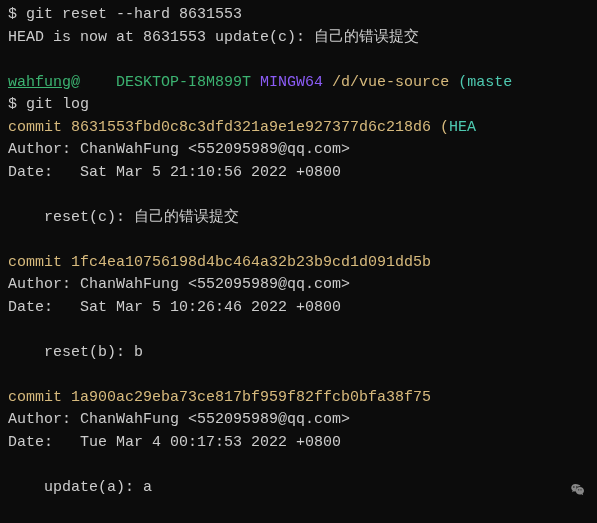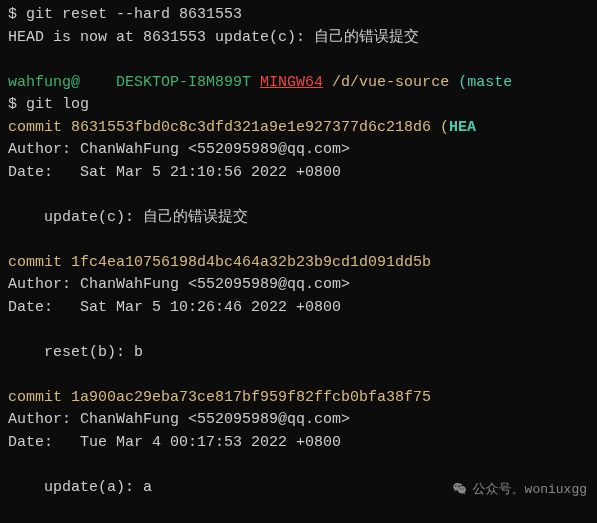--- a/index.html
+++ b/index.html
@@ -26,42 +26,42 @@
       color: #cccccc;
     }
     .cmd {
       color: #cccccc;
     }
     .output {
       color: #cccccc;
     }
     .user {
       color: #3cb371;
+      text-decoration: underline;
     }
     .host {
       color: #3cb371;
       margin-left: 36px;
     }
     .mingw {
-      color: #ef4444;
-      text-decoration: underline;
+      color: #8b5cf6;
     }
     .path {
       color: #d7ba7d;
       margin-top: 16px;
     }
     .branch {
       color: #4ec9b0;
     }
     .commit-hash {
       color: #d7ba7d;
     }
     .head-ref {
       color: #4ec9b0;
-      font-weight: bold;
+      font-weight: normal;
     }
     .paren {
       color: #d7ba7d;
     }
     .blank {
       height: 1.5em;
     }
     .watermark {
       position: absolute;
       bottom: 24px;
@@ -88,21 +88,21 @@
 <div class="line"><span class="prompt-dollar">$ </span><span class="cmd">git reset --hard 8631553</span></div>
 <div class="line output">HEAD is now at 8631553 update(c): 自己的错误提交</div>
 <div class="blank"></div>
 <div class="line"><span class="user">wahfung</span><span class="user">@</span><span class="host">DESKTOP-I8M899T</span><span> </span><span class="mingw">MINGW64</span><span> </span><span class="path">/d/vue-source</span><span> </span><span class="branch">(</span><span class="branch">maste</span></div>
 <div class="line"><span class="prompt-dollar">$ </span><span class="cmd">git log</span></div>
 
 <div class="line"><span class="commit-hash">commit </span><span class="commit-hash">8631553fbd0c8c3dfd321a9e1e927377d6c218d6</span><span class="paren"> (</span><span class="head-ref">HEA</span></div>
 <div class="line output">Author: ChanWahFung &lt;552095989@qq.com&gt;</div>
 <div class="line output">Date:   Sat Mar 5 21:10:56 2022 +0800</div>
 <div class="blank"></div>
-<div class="line output">    update(c): 自己的错误提交</div>
+<div class="line output">    reset(c): 自己的错误提交</div>
 <div class="blank"></div>
 
 <div class="line"><span class="commit-hash">commit </span><span class="commit-hash">1fc4ea10756198d4bc464a32b23b9cd1d091dd5b</span></div>
 <div class="line output">Author: ChanWahFung &lt;552095989@qq.com&gt;</div>
 <div class="line output">Date:   Sat Mar 5 10:26:46 2022 +0800</div>
 <div class="blank"></div>
 <div class="line output">    reset(b): b</div>
 <div class="blank"></div>
 
 <div class="line"><span class="commit-hash">commit </span><span class="commit-hash">1a900ac29eba73ce817bf959f82ffcb0bfa38f75</span></div>
@@ -110,14 +110,13 @@
 <div class="line output">Date:   Tue Mar 4 00:17:53 2022 +0800</div>
 <div class="blank"></div>
 <div class="line output">    update(a): a</div>
 
 <div class="watermark">
   <span class="wechat-icon">
     <svg viewBox="0 0 24 24" fill="#888">
       <path d="M8.5 4C5.46 4 3 6.24 3 9c0 1.5.73 2.84 1.88 3.77L4 15l2.5-1.25c.63.17 1.3.25 2 .25.17 0 .34 0 .5-.02A5.5 5.5 0 0 1 9 12.5C9 9.46 11.46 7 14.5 7c.34 0 .67.03 1 .09C14.84 5.24 11.9 4 8.5 4zm-2 3a1 1 0 1 1 0 2 1 1 0 0 1 0-2zm4 0a1 1 0 1 1 0 2 1 1 0 0 1 0-2zm4 1C11.46 8 9 10.24 9 13c0 2.76 2.46 5 5.5 5 .7 0 1.37-.08 2-.25L19 19l-.88-2.23C19.27 15.84 20 14.5 20 13c0-2.76-2.46-5-5.5-5zm-1.5 3a.75.75 0 1 1 0 1.5.75.75 0 0 1 0-1.5zm3 0a.75.75 0 1 1 0 1.5.75.75 0 0 1 0-1.5z"></path>
     </svg>
   </span>
-  <span>公众号。woniuxgg</span>
 </div>
 
 </body></html>

